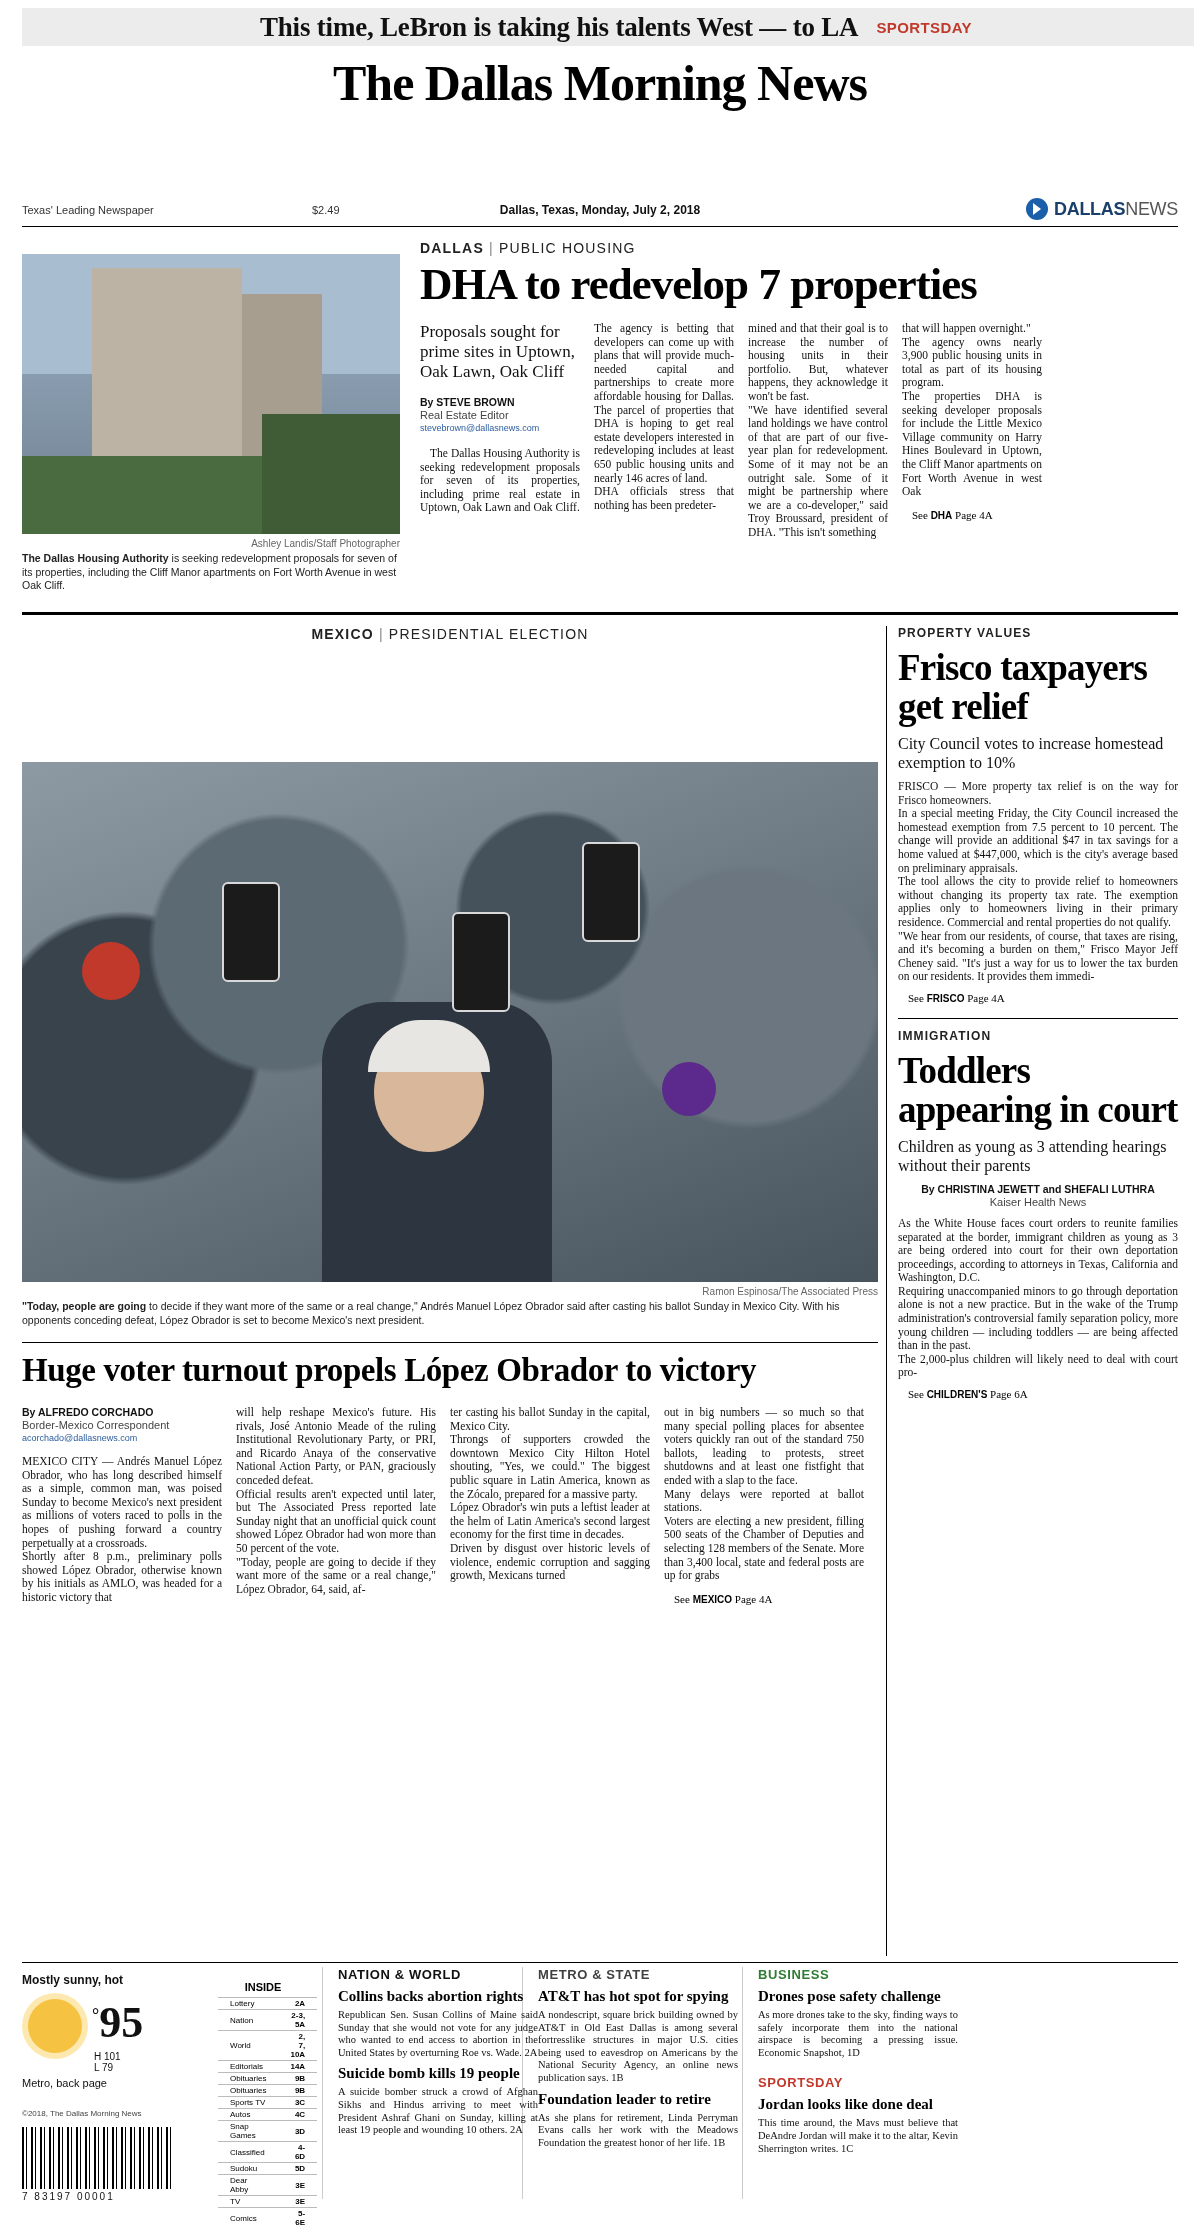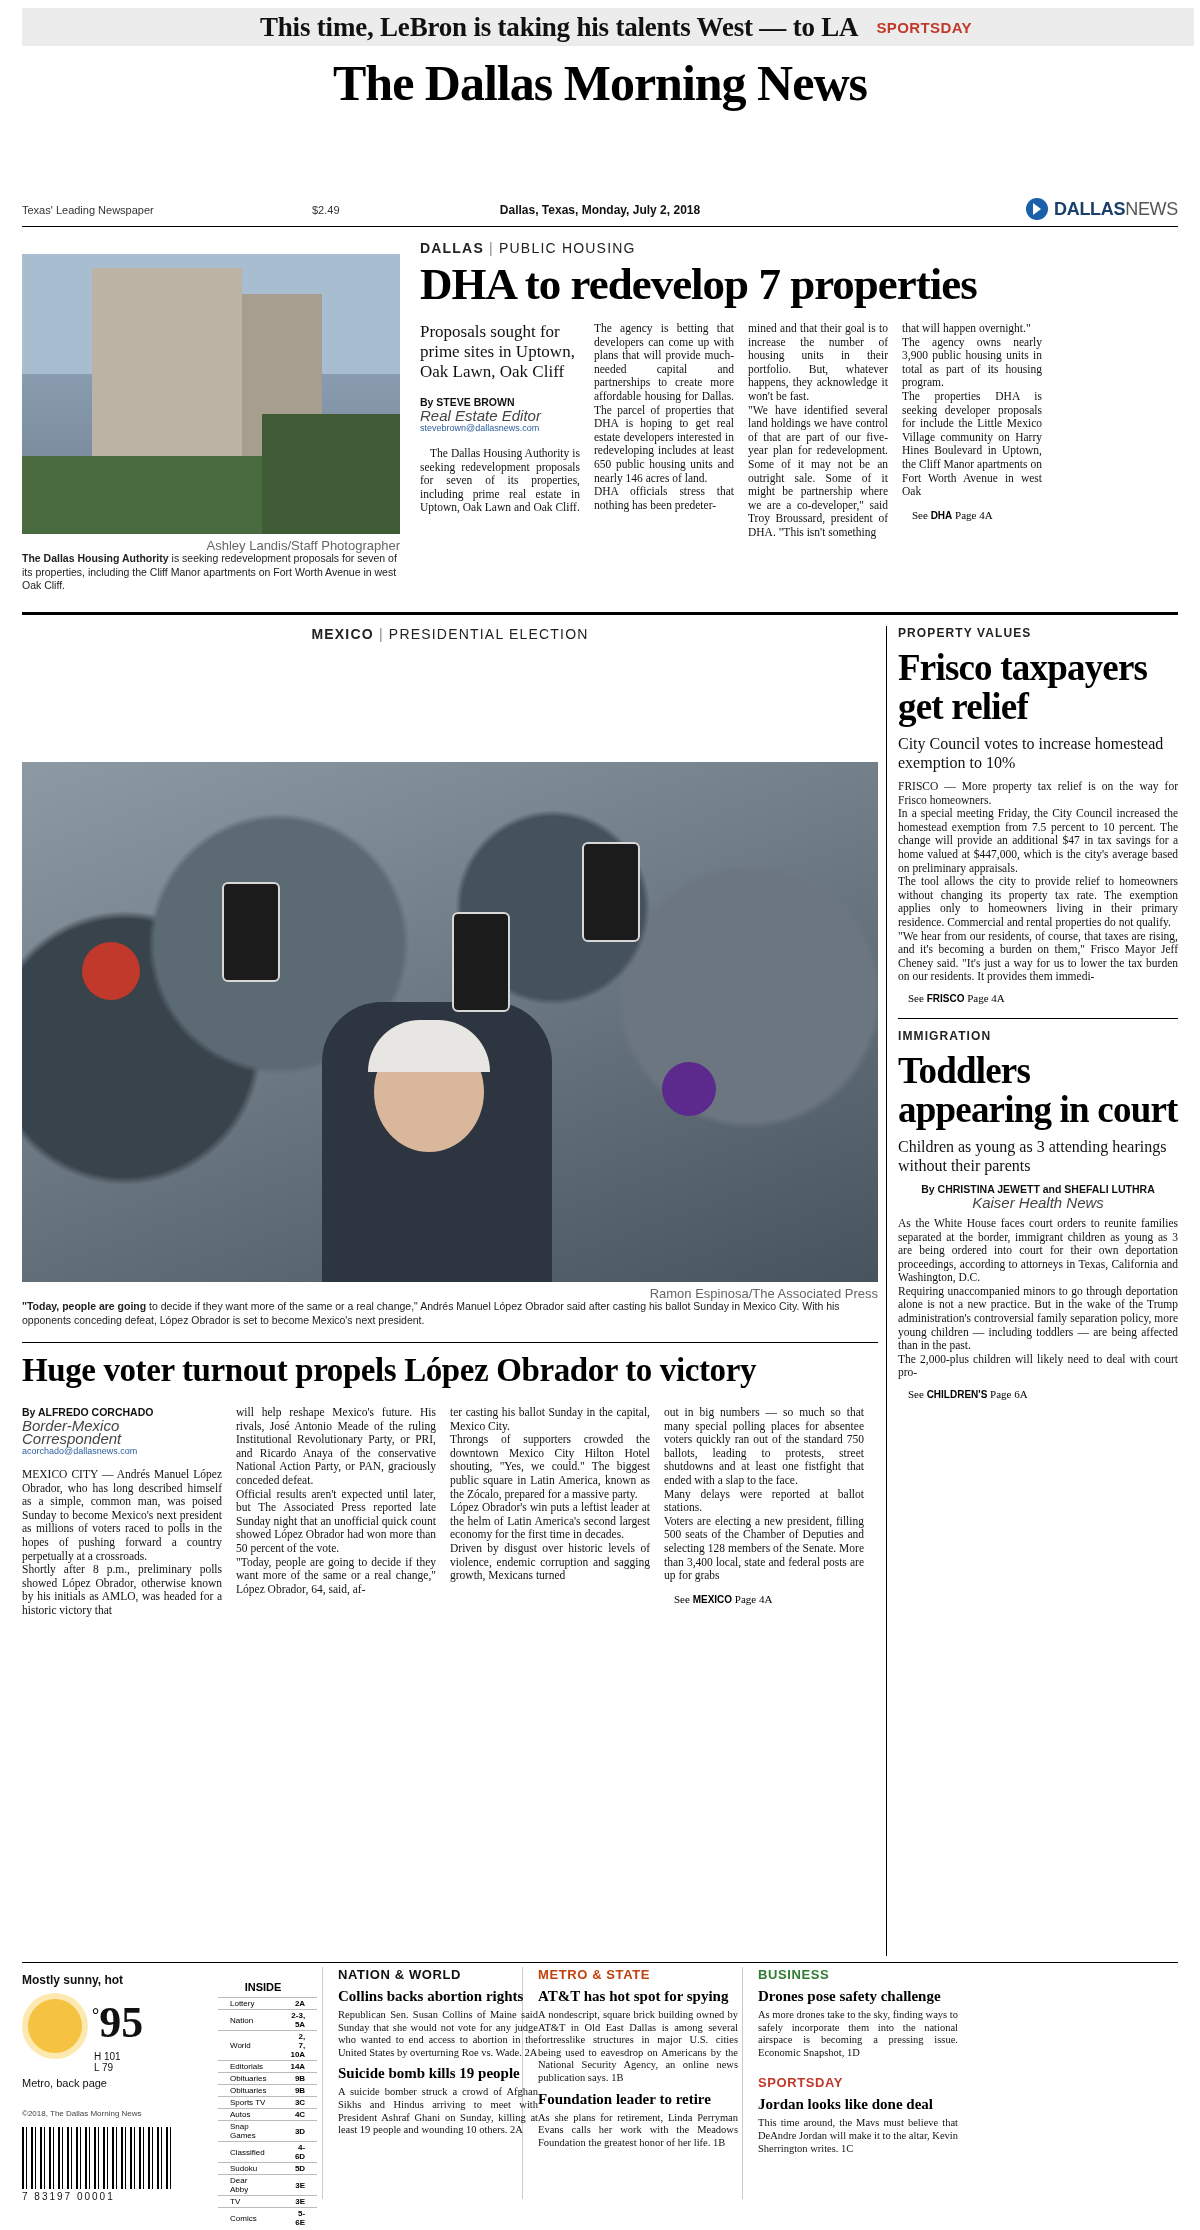--- a/index.html
+++ b/index.html
@@ -27,25 +27,25 @@
   .brand-txt .light{font-weight:normal;color:#555;}
 
   
   .kicker{font-family:"Liberation Sans",sans-serif;font-size:14px;font-weight:bold;letter-spacing:1.2px;color:#222;}
   .kicker .sep{color:#888;font-weight:normal;}
   .kicker .thin{font-weight:normal;letter-spacing:1.2px;}
   .hl{font-family:"Liberation Serif",serif;font-weight:bold;color:#000;}
   .body{font-family:"Liberation Serif",serif;font-size:11.5px;line-height:13.6px;color:#111;text-align:justify;}
   .body p{margin:0 0 0 0;text-indent:10px;}
   .byline{font-family:"Liberation Sans",sans-serif;font-size:10.5px;font-weight:bold;color:#111;line-height:13px;}
-  .byline .role{font-weight:normal;font-style:italic;color:#444;font-size:15px;}
+  .byline .role{font-weight:normal;color:#444;font-size:11px;}
   .byline .mail{font-weight:normal;color:#2a5d9e;font-size:9px;}
   .cap{font-family:"Liberation Sans",sans-serif;font-size:10.5px;line-height:13.5px;color:#222;}
   .cap b{font-weight:bold;}
-  .credit{font-family:"Liberation Sans",sans-serif;font-size:13px;color:#666;text-align:right;}
+  .credit{font-family:"Liberation Sans",sans-serif;font-size:10px;color:#666;text-align:right;}
   .seeline{font-family:"Liberation Serif",serif;font-size:11px;}
   .seeline b{font-family:"Liberation Sans",sans-serif;font-size:10px;}
 
   hr.rule{border:0;border-top:1px solid #000;margin:0;}
 
   
   .dha{position:absolute;left:22px;top:240px;width:1156px;height:370px;}
   .dha-photo{position:absolute;left:0;top:14px;width:378px;height:280px;background:linear-gradient(#9fb3c8,#6d7f8f);overflow:hidden;}
   .bldg{position:absolute;left:70px;top:14px;width:150px;height:230px;background:#bdb3a4;}
   .bldg2{position:absolute;left:220px;top:40px;width:80px;height:204px;background:#a89e90;}
@@ -118,21 +118,21 @@
   .inside td.r{text-align:right;font-weight:bold;}
 
   .bcol{position:absolute;top:4px;width:200px;}
   .bcol .sect{font-family:"Liberation Sans",sans-serif;font-size:13px;font-weight:bold;letter-spacing:.6px;}
   .bcol h3{font-family:"Liberation Serif",serif;font-weight:bold;font-size:15px;line-height:17px;margin:6px 0 4px 0;color:#000;}
   .bcol .body{font-size:10.5px;line-height:12.6px;}
   .sep-v{position:absolute;top:4px;width:1px;background:#ccc;height:232px;}
 
   .sd{color:#c0392b;}
   .bz{color:#2e7d32;}
-  .ms{color:#c2410c;}
+  .ms{color:#404040;}
   .nw{color:#111;}
 </style>
 </head>
 <body>
 
 <div class="page">
 
   <div class="promo">
     <div class="promo-text">This time, LeBron is taking his talents West — to LA</div>
     <div class="promo-tag">SPORTSDAY</div>

